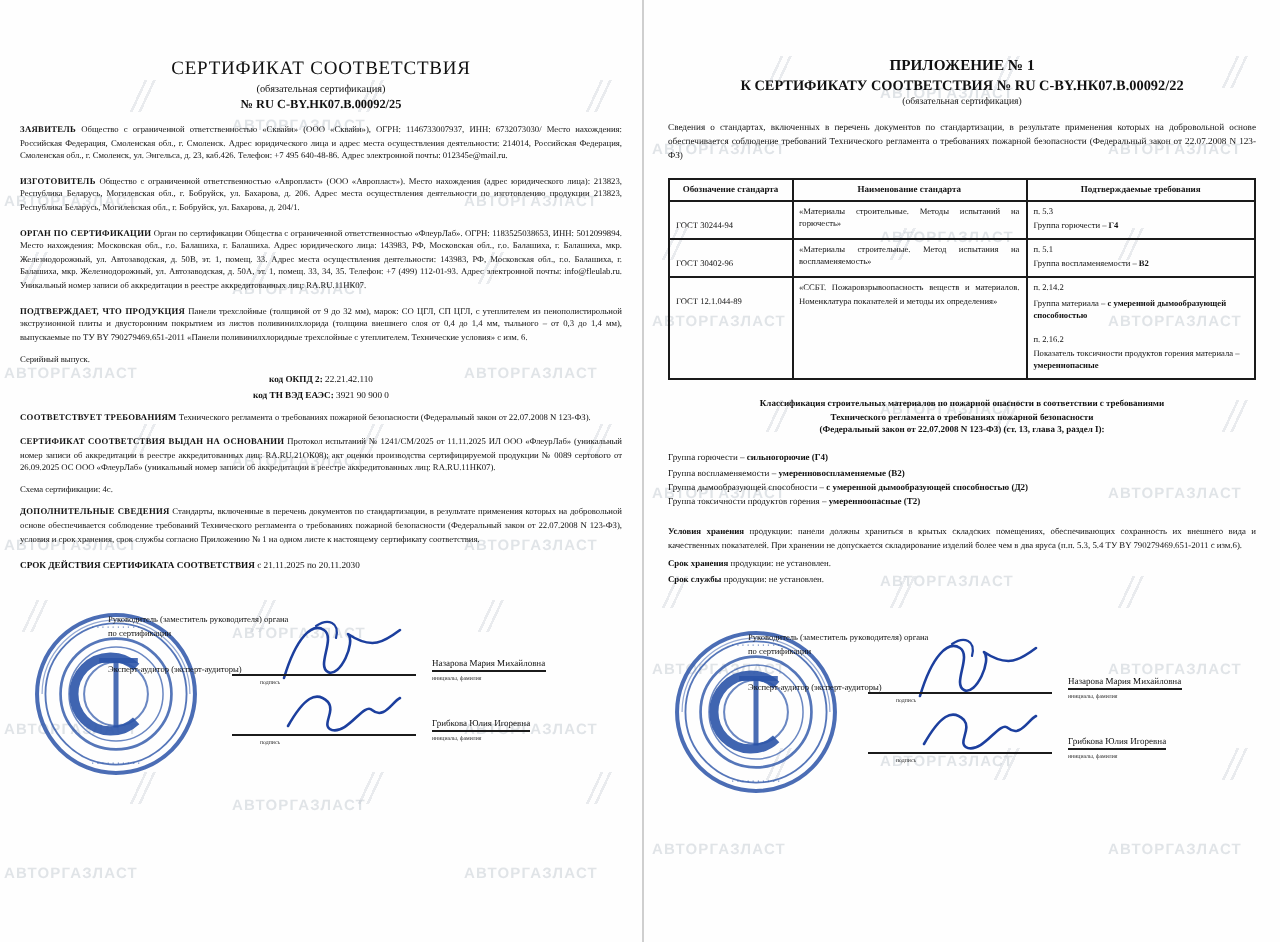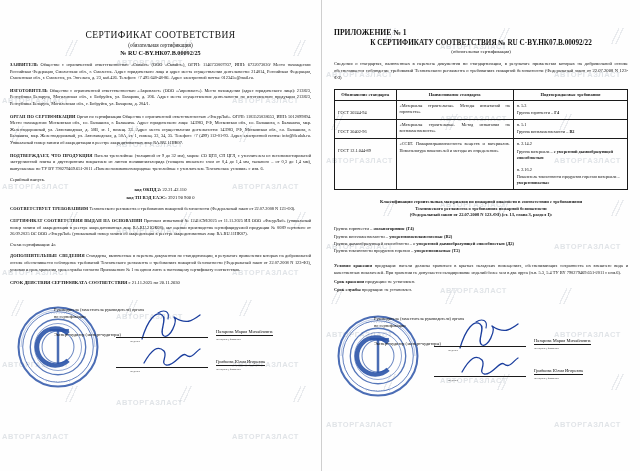--- a/index.html
+++ b/index.html
@@ -48,21 +48,21 @@
 
   .content{position:relative;z-index:2;}
 
   
   .doc-title{
     text-align:center;font-weight:400;font-size:9.5px;letter-spacing:.4px;
   }
   .doc-sub{text-align:center;font-size:5.2px;margin-top:1.5px;}
   .doc-num{text-align:center;font-weight:700;font-size:6.2px;margin-top:1.5px;}
 
-  .app-title{text-align:left;font-weight:700;font-size:7.6px;}
+  .app-title{text-align:center;font-weight:700;font-size:7.6px;}
   .app-title2{text-align:center;font-weight:700;font-size:7.2px;margin-top:2px;}
   .app-sub{text-align:center;font-size:4.8px;margin-top:2px;}
 
   .intro{
     font-size:4.6px;line-height:1.5;text-align:justify;margin-top:7px;
   }
 
   
   .para{
     font-size:4.35px;line-height:1.52;text-align:justify;margin-top:6px;

